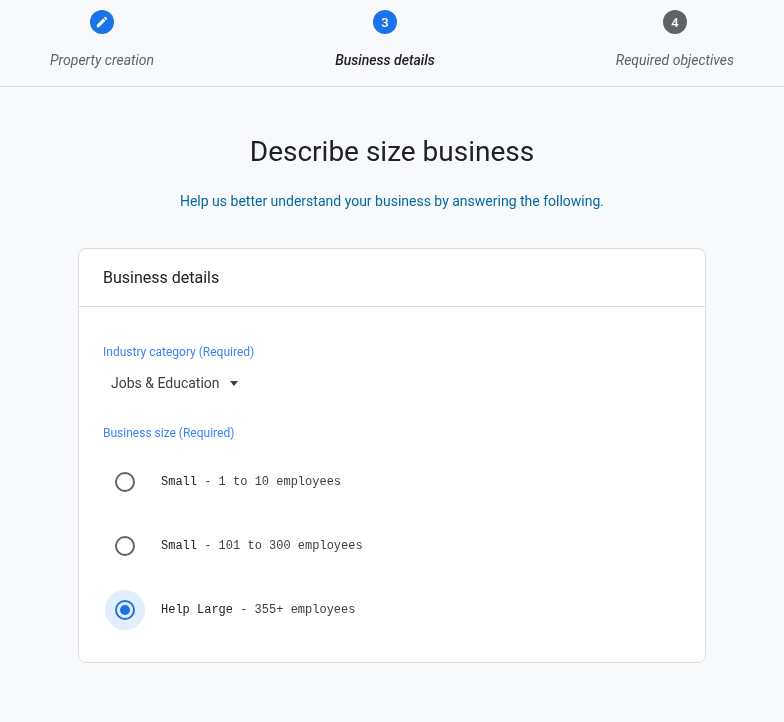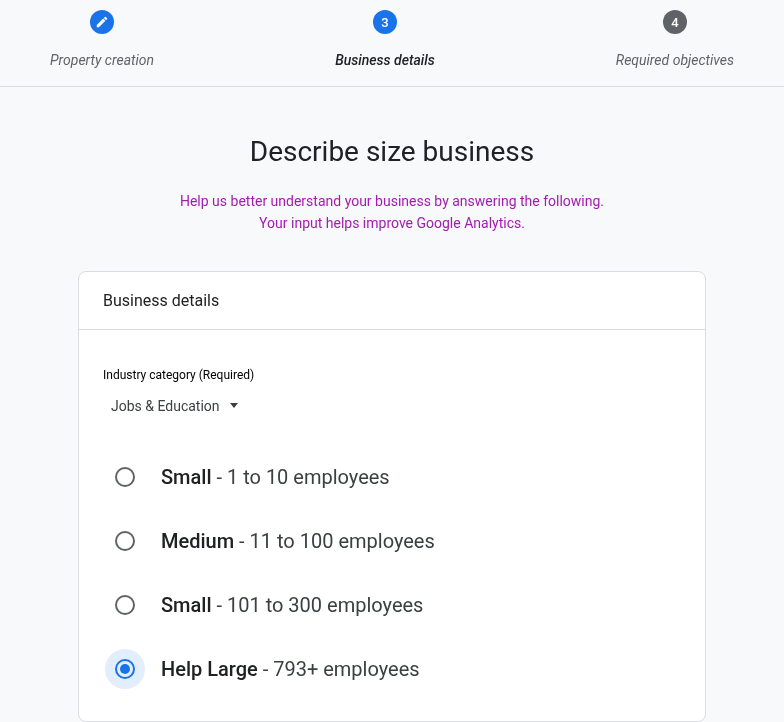--- a/index.html
+++ b/index.html
@@ -9,40 +9,40 @@
     .step { display: flex; flex-direction: column; align-items: center; gap: 18px; }
     .step-circle { width: 24px; height: 24px; border-radius: 50%; display: flex; align-items: center; justify-content: center; font-size: 13px; font-weight: 500; color: #fff; }
     .step-circle.completed { background: #1a73e8; }
     .step-circle.active { background: #1a73e8; }
     .step-circle.future { background: #5f6368; }
     .step-label { font-size: 14px; color: #5f6368; font-style: italic; }
     .step-label.active { color: #202124; font-weight: 500; }
     
     .heading { text-align: center; margin-top: 48px; }
     .heading h1 { font-size: 28px; font-weight: 400; color: #202124; }
-    .subtext { text-align: center; margin-top: 22px; font-size: 14px; color: #a21caf; line-height: 1.6; }
+    .subtext { text-align: center; margin-top: 22px; font-size: 14px; color: #0369a1; line-height: 1.6; }
     
     .card { background: #fff; border: 1px solid #dadce0; border-radius: 8px; margin: 36px 78px 0; }
     .card-header { padding: 19px 24px; border-bottom: 1px solid #dadce0; font-size: 16px; color: #202124; }
     .card-body { padding: 38px 24px 24px; }
     
-    .field-label { font-size: 12px; color: #000000; margin-bottom: 14px; }
+    .field-label { font-size: 12px; color: #3b82f6; margin-bottom: 14px; }
     .dropdown { display: inline-flex; align-items: center; gap: 10px; font-size: 14px; color: #3c4043; padding: 0 8px; cursor: pointer; }
     .dropdown .caret { width: 0; height: 0; border-left: 4px solid transparent; border-right: 4px solid transparent; border-top: 5px solid #3c4043; }
     
     .section-gap { margin-top: 34px; }
     .radio-list { display: flex; flex-direction: column; gap: 8px; margin-top: 4px; }
     .radio-item { display: flex; align-items: center; gap: 16px; padding: 8px 4px; cursor: pointer; }
     .radio-outer { width: 20px; height: 20px; border: 2px solid #5f6368; border-radius: 50%; display: flex; align-items: center; justify-content: center; flex-shrink: 0; }
     .radio-item.selected .radio-outer { border-color: #1a73e8; }
     .radio-inner { width: 10px; height: 10px; border-radius: 50%; background: #1a73e8; display: none; }
     .radio-item.selected .radio-inner { display: block; }
     .radio-item.selected .halo { position: absolute; width: 40px; height: 40px; border-radius: 50%; background: rgba(26,115,232,0.12); }
     .radio-wrap { position: relative; width: 40px; height: 40px; display: flex; align-items: center; justify-content: center; margin-left: -2px; }
-    .radio-text { font-size: 20px; color: #3c4043; }
+    .radio-text { font-size: 12px; color: #3c4043; font-family: Liberation Mono, monospace; }
     .radio-text .bold { font-weight: 500; color: #202124; }
     
     .pencil-ico { width: 14px; height: 14px; }
   </style>
 </head>
 <body>
 
 <div class="stepper">
   <div class="step">
     <div class="step-circle completed">
@@ -60,56 +60,50 @@
     <div class="step-circle future">4</div>
     <div class="step-label">Required objectives</div>
   </div>
 </div>
 
 <div class="heading">
   <h1>Describe size business</h1>
 </div>
 <div class="subtext">
   <div>Help us better understand your business by answering the following.</div>
-  <div>Your input helps improve Google Analytics.</div>
 </div>
 
 <div class="card">
   <div class="card-header">Business details</div>
   <div class="card-body">
     <div class="field-label">Industry category (Required)</div>
     <div class="dropdown">
       <span>Jobs &amp; Education</span>
       <span class="caret"></span>
     </div>
 
     <div class="section-gap"></div>
+    <div class="field-label">Business size (Required)</div>
     <div class="radio-list" id="radio-list">
         <div class="radio-item">
           <div class="radio-wrap">
             <div class="radio-outer"></div>
           </div>
           <div class="radio-text"><span class="bold">Small</span><span> - 1 to 10 employees</span></div>
-        </div>
-        <div class="radio-item">
-          <div class="radio-wrap">
-            <div class="radio-outer"></div>
-          </div>
-          <div class="radio-text"><span class="bold">Medium</span><span> - 11 to 100 employees</span></div>
         </div>
         <div class="radio-item">
           <div class="radio-wrap">
             <div class="radio-outer"></div>
           </div>
           <div class="radio-text"><span class="bold">Small</span><span> - 101 to 300 employees</span></div>
         </div>
         <div class="radio-item selected">
           <div class="radio-wrap">
             <div class="halo"></div>
             <div class="radio-outer">
               <div class="radio-inner"></div>
             </div>
           </div>
-          <div class="radio-text"><span class="bold">Help Large</span><span> - 793+ employees</span></div>
+          <div class="radio-text"><span class="bold">Help Large</span><span> - 355+ employees</span></div>
         </div>
       </div>
   </div>
 </div>
 
 </body></html>

